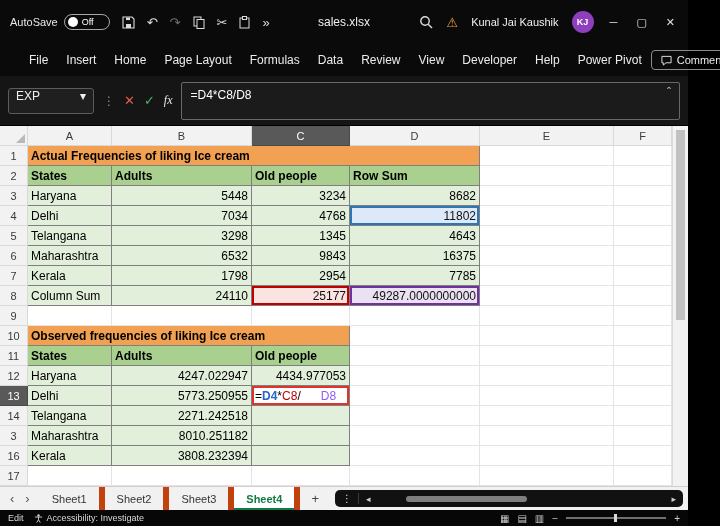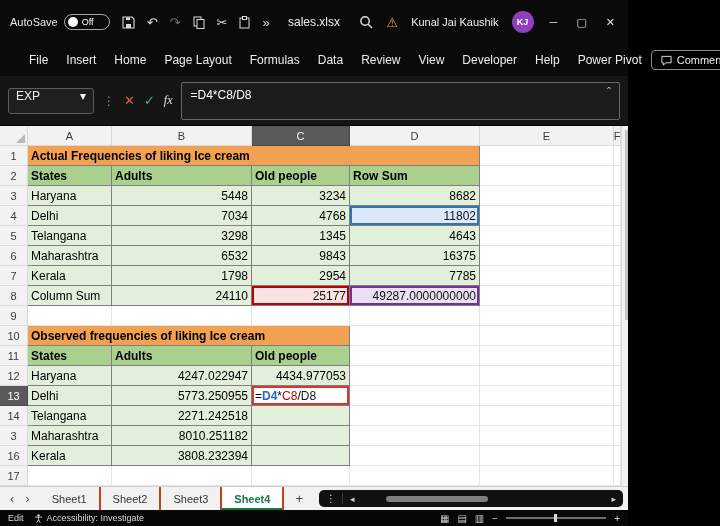--- a/index.html
+++ b/index.html
@@ -1,18 +1,18 @@
 <!DOCTYPE html>
 <html><head>
 <meta charset="utf-8">
 <style>
 *{box-sizing:border-box;margin:0;padding:0}
 html,body{width:720px;height:526px;overflow:hidden}
 body{font-family:"Liberation Sans","DejaVu Sans",sans-serif;background:#000}
-#app{width:628px;height:526px;display:flex;flex-direction:column;background:#fff}
+#app{width:688px;height:526px;display:flex;flex-direction:column;background:#fff}
 
 
 .titlebar{flex:0 0 44px;background:#0a0a0a;display:flex;align-items:center;padding:0 10px;color:#e8e8e8;position:relative}
 .tb-left{display:flex;align-items:center;gap:12px;z-index:2}
 .autosave{display:flex;align-items:center;gap:6px;font-size:11px}
 .as-pill{width:46px;height:16px;border:1px solid #a8a8a8;border-radius:9px;display:flex;align-items:center;gap:4px;padding:4px 3px}
 .as-knob{width:10px;height:10px;border-radius:50%;background:#fff}
 .as-state{font-size:9px;color:#fff}
 .tb-icon{font-size:13px;color:#dcdcdc;display:flex;align-items:center;background:none;border:none}
 .dim{color:#6f6f6f}
@@ -56,21 +56,21 @@
 .num{justify-content:flex-end}
 .refblue{background:#DDE9F8;box-shadow:inset 0 0 0 2px #2E75B6;border-color:#7f7f7f}
 .refred{background:#FBE3E1;box-shadow:inset 0 0 0 2px #C00000;border-color:#7f7f7f}
 .refpurple{background:#EAE2F3;box-shadow:inset 0 0 0 2px #7030A0;border-color:#7f7f7f}
 .edit{background:#fff;box-shadow:inset 0 0 0 2px #E0332C;border-color:#7f7f7f}
 
 
 .tabbar{flex:0 0 24px;background:#f1f1f1;display:flex;align-items:stretch;border-top:1px solid #cfcfcf}
 .tab-nav{display:flex;align-items:center;gap:11px;padding:0 10px;color:#555;font-size:13px}
 #sheet-tabs{display:flex;align-items:stretch}
-.sheet-tab{display:flex;align-items:center;padding:0 12px;font-size:11px;color:#333;border-right:2px solid #c2410c;background:#f1f1f1}
+.sheet-tab{display:flex;align-items:center;padding:0 12px;font-size:11px;color:#333;border-right:6px solid #c2410c;background:#f1f1f1}
 .sheet-tab.active{background:#fff;color:#107C41;font-weight:700;box-shadow:inset 0 -2px 0 #107C41}
 .add-sheet{display:flex;align-items:center;padding:0 11px;color:#444;font-size:13px}
 .tab-scroll{flex:1;margin:3px 5px;background:#111;border-radius:5px;display:flex;align-items:center;color:#cfcfcf;padding:0 7px;gap:7px}
 .ts-dots{font-size:10px;color:#ddd;padding-right:6px;border-right:1px solid #3a3a3a}
 .ts-arrow{font-size:9px}
 .hthumb-track{flex:1;height:8px;position:relative}
 .hthumb{position:absolute;left:10%;width:42%;top:1px;height:6px;background:#7e7e7e;border-radius:3px}
 
 
 .statusbar{flex:0 0 16px;background:#070707;display:flex;align-items:center;color:#d9d9d9;font-size:9px;padding:0 8px;gap:10px}
@@ -275,21 +275,21 @@
         <div class="gcell"></div>
         <div class="gcell rowhead sel">13</div>
         <div class="gcell data">Delhi</div>
         <div class="gcell data num">5773.250955</div>
         <div class="gcell edit">
           <span style="color: rgb(0, 0, 0);">=</span>
           <span style="color: rgb(38, 103, 201); font-weight: bold;">D4</span>
           <span style="color: rgb(0, 0, 0);">*</span>
           <span style="color: rgb(192, 0, 0);">C8</span>
           <span style="color: rgb(0, 0, 0);">/</span>
-          <span style="color: #0f172a;">D8</span>
+          <span style="color: #8b5cf6; margin-left: 20px;">D8</span>
         </div>
         <div class="gcell"></div>
         <div class="gcell"></div>
         <div class="gcell"></div>
         <div class="gcell rowhead">14</div>
         <div class="gcell data">Telangana</div>
         <div class="gcell data num">2271.242518</div>
         <div class="gcell data"></div>
         <div class="gcell"></div>
         <div class="gcell"></div>

